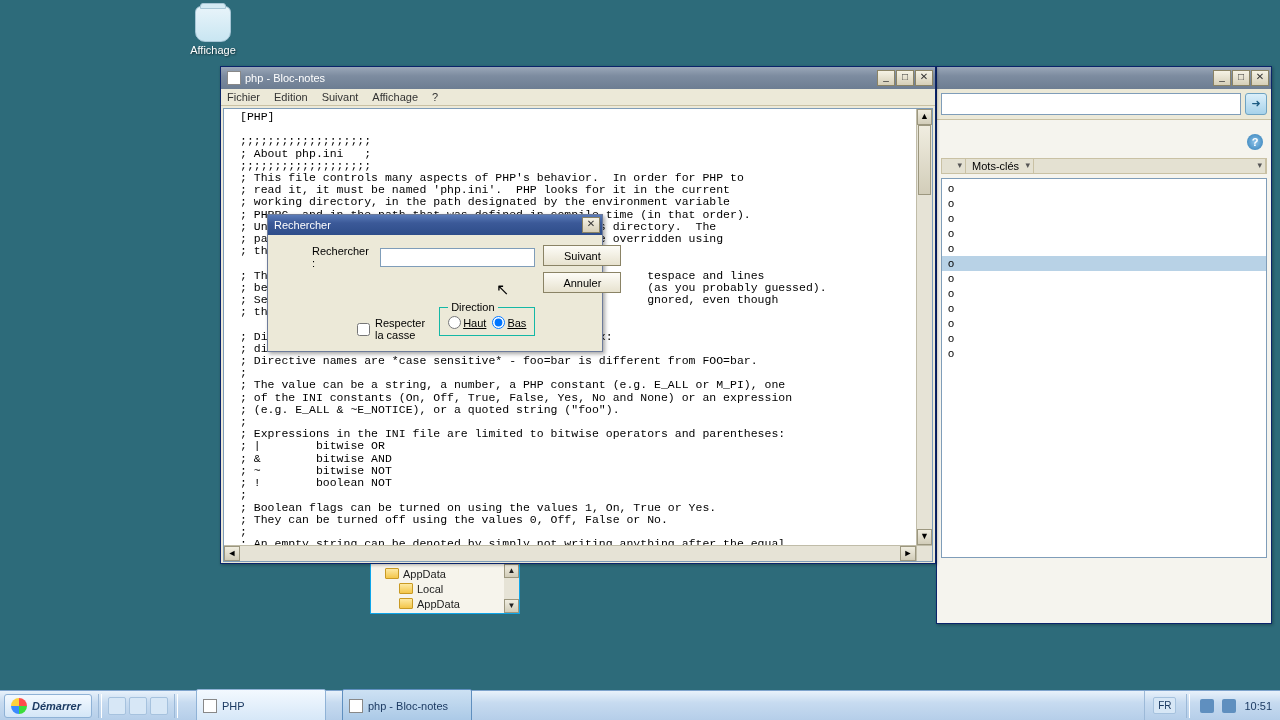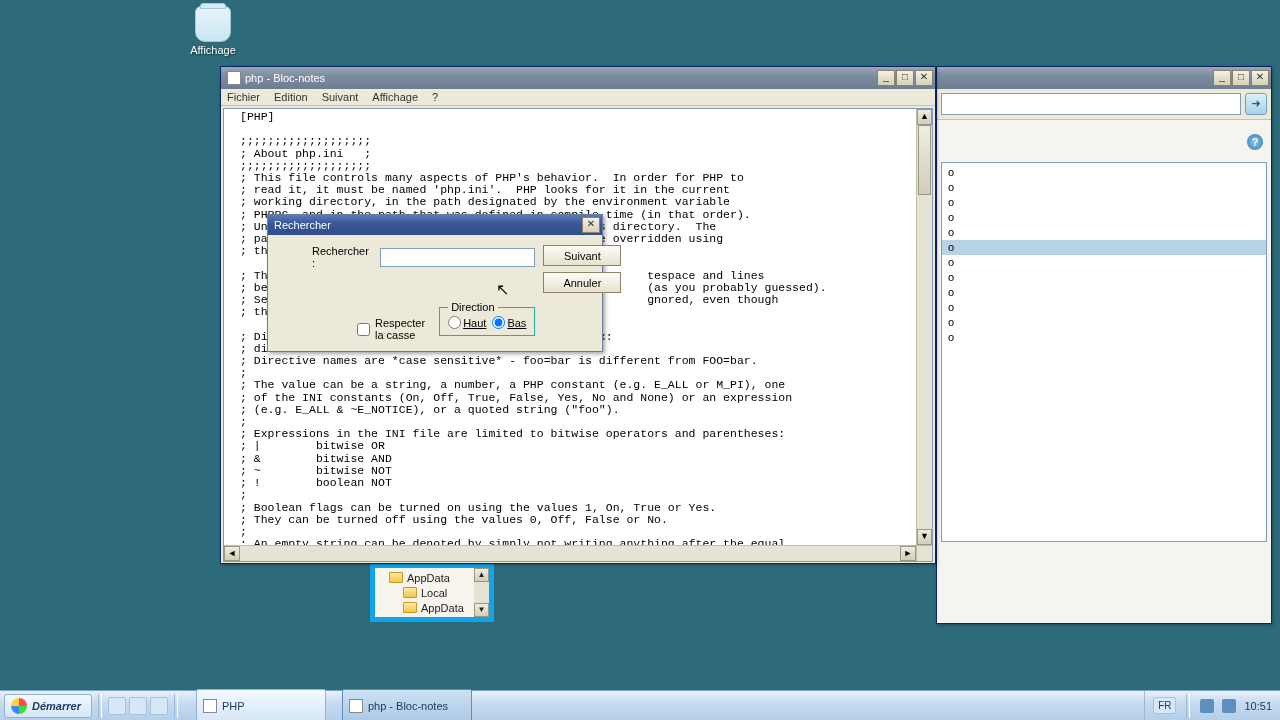--- a/index.html
+++ b/index.html
@@ -65,21 +65,21 @@
 #bgwin .gobtn { width:22px; height:22px; background:linear-gradient(#dbeffa,#a7d2ea); border:1px solid #6fa3c2; border-radius:3px; text-align:center; line-height:18px; color:#1d5b82;}
 #bgwin .helpicon { width:16px;height:16px; border-radius:50%; background:radial-gradient(#8fc4ea,#2d7bb5); color:#fff; text-align:center; font-weight:bold; line-height:16px; margin:14px 8px 8px auto; font-size:11px;}
 #bgwin .bar2 { display:flex; align-items:center; background:#e4e1d2; border:1px solid #c9c1a4; margin:0 4px; font-size:11px;}
 #bgwin .bar2 .dd { padding:1px 14px 1px 6px; border-right:1px solid #c9c1a4; position:relative;}
 #bgwin .bar2 .dd:after { content:"▾"; position:absolute; right:3px; font-size:9px; color:#555;}
 #bgwin .listbox { margin:4px; background:#fff; border:1px solid #7f9db9; height:380px; font-size:11px; padding-top:2px;}
 #bgwin .listbox .item { padding:0 6px; height:15px; line-height:15px;}
 #bgwin .listbox .item.sel { background:#b8d2e6;}
 
 
-#tree { position:absolute; left:370px; top:563px; width:124px; background:#f6f4ec; border:5px solid #0ea5e9; padding:2px 4px 2px 14px; font-size:11px; color:#222;}
+#tree { position:absolute; left:370px; top:563px; width:150px; background:#f6f4ec; border:1px solid #0ea5e9; padding:2px 4px 2px 14px; font-size:11px; color:#222;}
 #tree .row { display:flex; align-items:center; gap:4px; height:15px;}
 #tree .row.indent1 { padding-left:14px;}
 #tree .folder { width:14px; height:11px; background:linear-gradient(#fde9a2,#f3c64a); border:1px solid #c99a23; border-radius:1px;}
 #tree .scr { position:absolute; right:0; top:0; bottom:0; width:15px; background:#e6e3d6; display:flex; flex-direction:column; justify-content:space-between;}
 #tree .scr span { height:14px; background:linear-gradient(#f0ede0,#d2cdb9); border:1px solid #9c977f; text-align:center; font-size:8px; line-height:11px;}
 
 
 #taskbar { position:absolute; left:0; right:0; bottom:0; height:30px; background:linear-gradient(#e9f2fb,#c7dbf0 40%,#b5cee9); border-top:1px solid #7ea3cc; display:flex; align-items:center; font-size:11px; color:#1d3b63;}
 #taskbar .start { height:24px; margin:0 4px; padding:0 10px 0 6px; display:flex; align-items:center; gap:5px; background:linear-gradient(#f3f9ff,#d4e6f7); border:1px solid #8fb2d6; border-radius:3px; font-style:italic; font-weight:bold;}
 #taskbar .start .orb { width:16px;height:16px; border-radius:50%; background: conic-gradient(#ff4b4b 0 90deg,#3bdc3b 90deg 180deg,#3b8bff 180deg 270deg,#ffd23b 270deg 360deg);}
@@ -111,20 +111,25 @@
       <div class="winbtn close">✕</div>
     </div>
   </div>
   <div class="toolbar">
     <div class="searchbox"></div>
     <div class="gobtn">➜</div>
   </div>
   <div style="display:flex;justify-content:flex-end;">
       <div class="helpicon">?</div>
     </div>
+  <div class="bar2">
+    <div class="dd">&nbsp;</div>
+    <div class="dd">Mots-clés</div>
+    <div class="dd" style="flex:1">&nbsp;</div>
+  </div>
   <div class="listbox" id="bglist">
       <div class="item">o</div>
       <div class="item">o</div>
       <div class="item">o</div>
       <div class="item">o</div>
       <div class="item">o</div>
       <div class="item sel">o</div>
       <div class="item">o</div>
       <div class="item">o</div>
       <div class="item">o</div>

